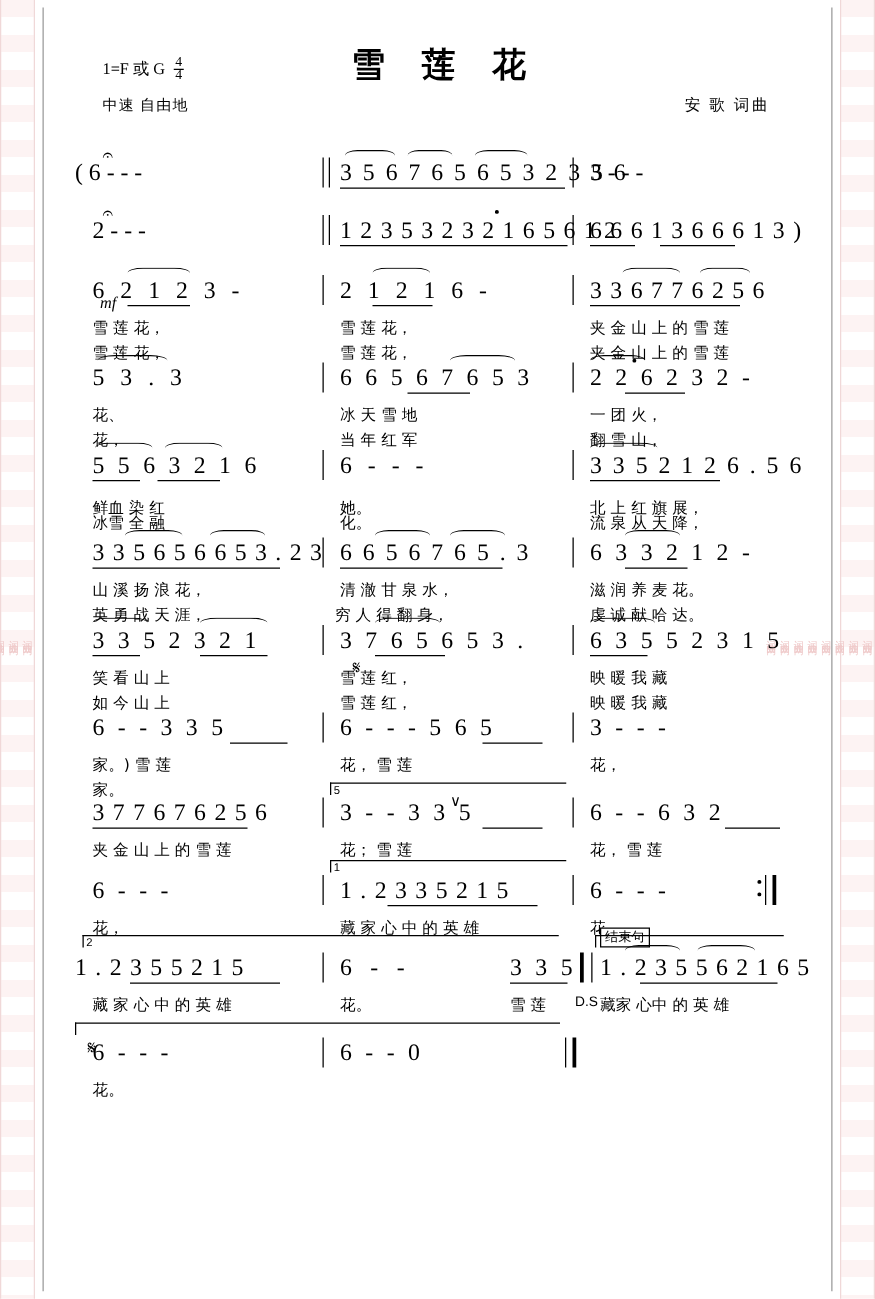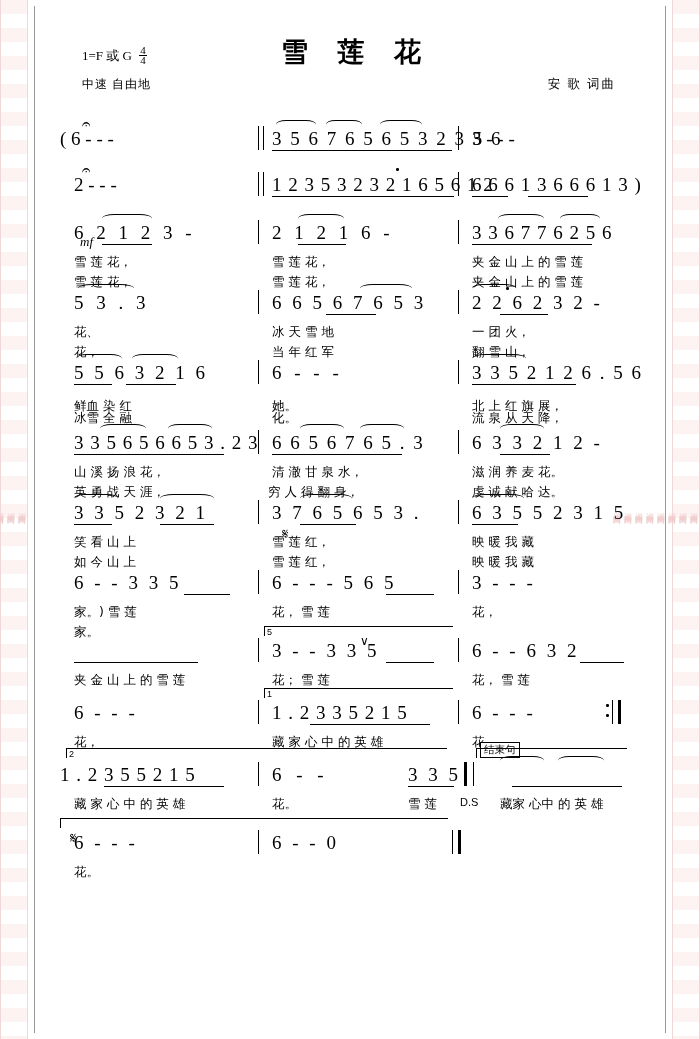--- a/index.html
+++ b/index.html
@@ -320,20 +320,21 @@
           </div>
           <div class="lyr" style="top:10px;">
             <span class="tok" style="left:14px;">家。</span>
           </div>
         </div>
       </div>
 
       <div class="sys">
         <div class="line" style="height:56px;">
           <div class="notes">
+            <span class="tok" style="left:14px;top:0;letter-spacing:1px;">3 7 7 6 7 6 2 5 6</span>
             <span class="bar" style="left:198px;"></span>
             <span class="bracket" style="left:204px;top:-14px;width:188px;"></span>
             <span class="bnum" style="left:207px;top:-13px;">5</span>
             <span class="tok" style="left:212px;top:0;letter-spacing:3px;">3  -  -  3 3 5</span>
             <span class="bar" style="left:398px;"></span>
             <span class="tok" style="left:412px;top:0;letter-spacing:3px;">6  -  -  6 3 2</span>
             <span class="under1" style="left:14px;top:22px;width:124px;"></span>
             <span class="under1" style="left:326px;top:22px;width:48px;"></span>
             <span class="under1" style="left:520px;top:22px;width:44px;"></span>
             <span class="tok" style="left:300px;top:-6px;font-size:12px;">∨</span>
@@ -374,32 +375,33 @@
           <div class="notes">
             <span class="bracket" style="left:6px;top:-16px;width:380px;"></span>
             <span class="bnum" style="left:9px;top:-15px;">2</span>
             <span class="tok" style="left:0;top:0;letter-spacing:1px;">1 . 2 3 5 5  2  1 5</span>
             <span class="bar" style="left:198px;"></span>
             <span class="tok" style="left:212px;top:0;letter-spacing:5px;">6  -  -</span>
             <span class="tok" style="left:348px;top:0;letter-spacing:3px;">3 3 5</span>
             <span class="rbar" style="left:404px;"></span>
             <span class="endlabel" style="left:420px;top:-22px;">结束句</span>
             <span class="bracket" style="left:416px;top:-16px;width:150px;"></span>
+            <span class="tok" style="left:420px;top:0;letter-spacing:1px;">1 . 2 3 5 5 6 2 1 6 5</span>
             <span class="under1" style="left:44px;top:22px;width:120px;"></span>
             <span class="under1" style="left:348px;top:22px;width:46px;"></span>
             <span class="under1" style="left:452px;top:22px;width:110px;"></span>
             <span class="slur" style="left:498px;top:-8px;width:46px;"></span>
             <span class="slur" style="left:440px;top:-8px;width:44px;"></span>
           </div>
           <div class="lyr" style="top:6px;">
             <span class="tok" style="left:14px;">藏 家 心 中 的 英  雄</span>
             <span class="tok" style="left:212px;">花。</span>
             <span class="tok" style="left:348px;">雪 莲</span>
             <span class="dscap" style="left:400px;top:0;">D.S</span>
-            <span class="tok" style="left:440px;text-align:center;">藏家 心中 的 英     雄</span>
+            <span class="tok" style="left:420px;text-align:center;">藏家 心中 的 英     雄</span>
           </div>
         </div>
       </div>
 
       <div class="sys">
         <div class="line" style="height:56px;">
           <div class="notes">
             <span class="longline" style="left:0px;top:-14px;width:388px;"></span>
             <span class="longline" style="left:0px;top:-14px;width:1px;height:10px;"></span>
             <span class="seg" style="left:10px;top:-2px;">𝄋</span>

